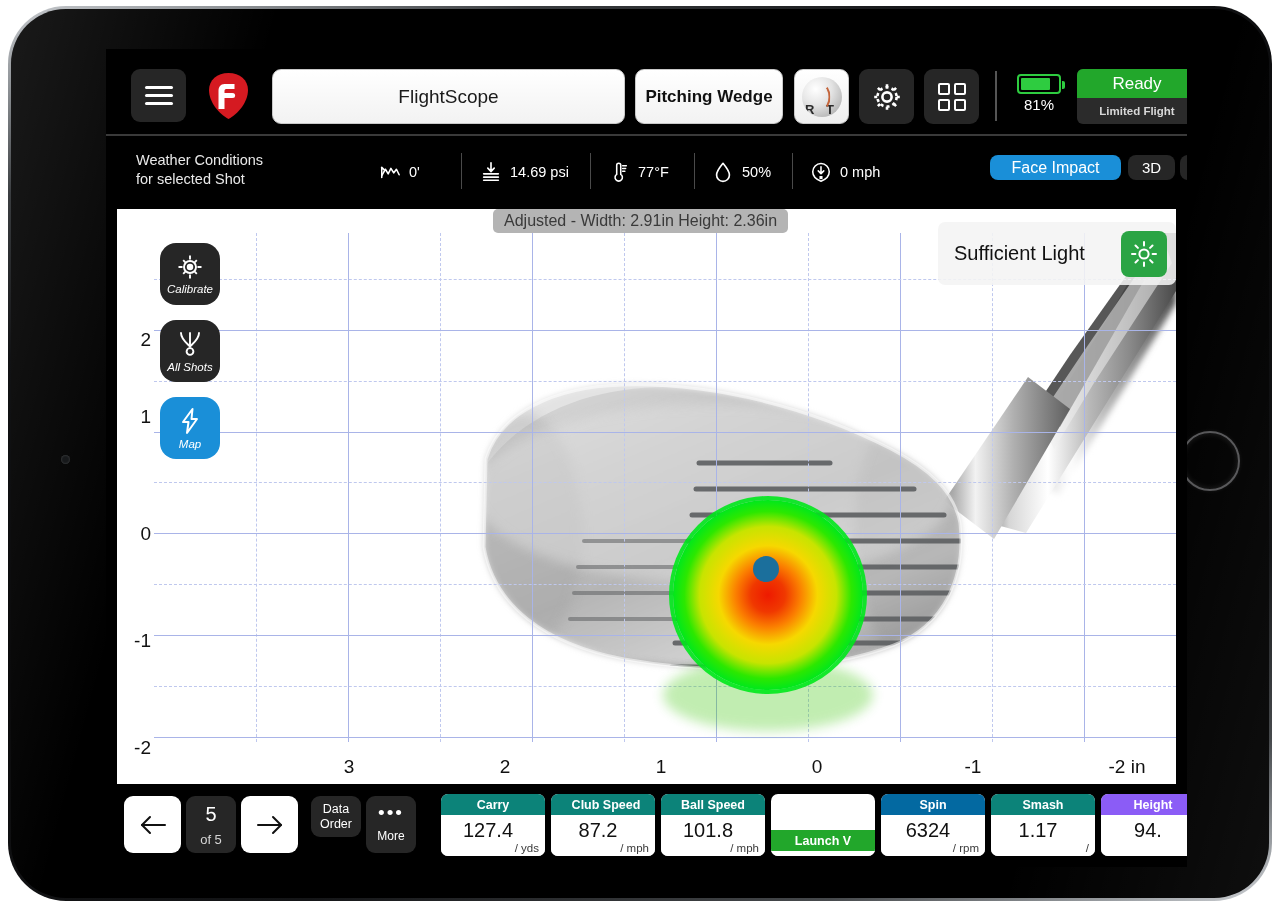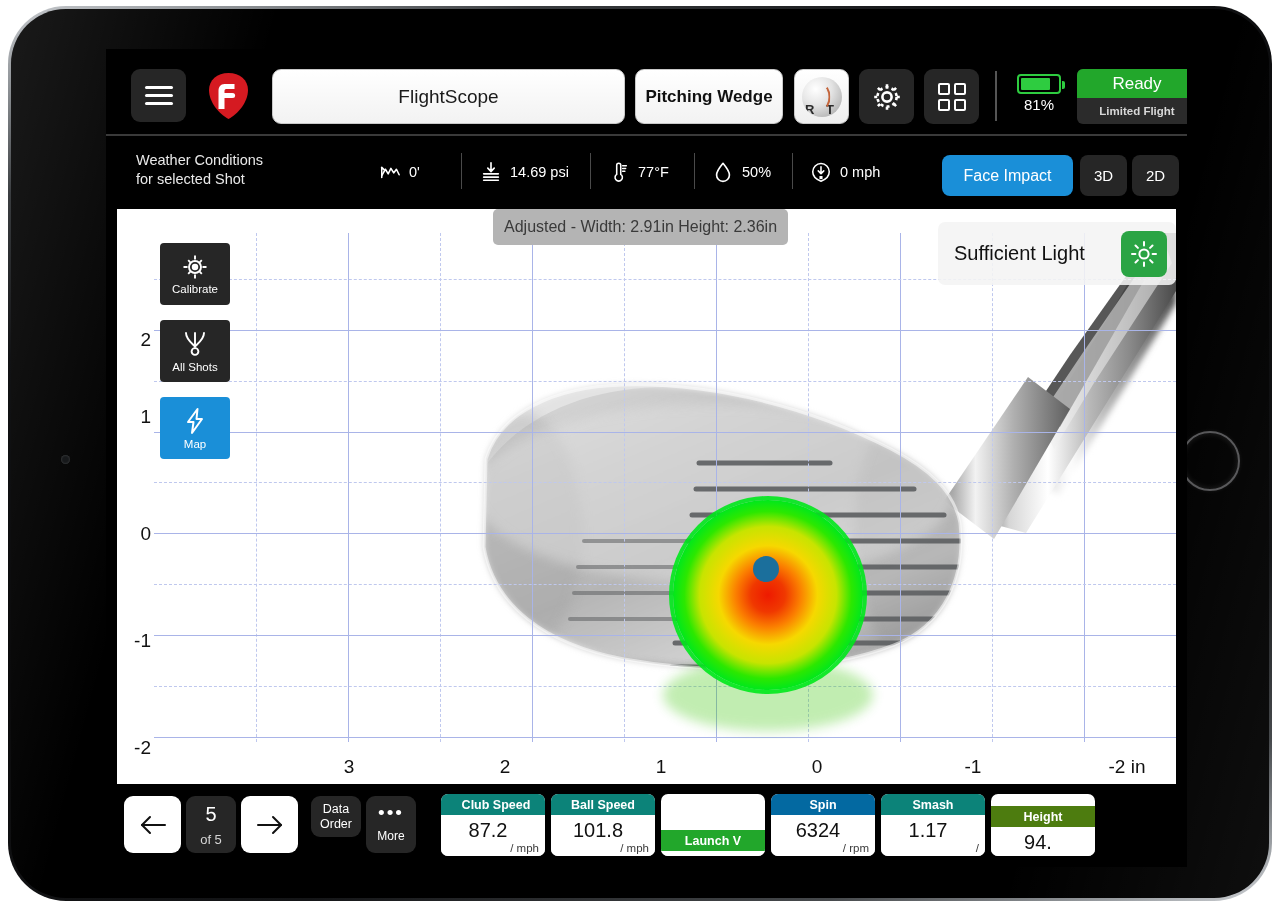--- a/index.html
+++ b/index.html
@@ -123,55 +123,55 @@
   #status-sub { height:26px; color:#d8d8d8; font-size:11.5px; font-weight:700;
                 display:flex;align-items:center;justify-content:center; }
 
   
   #weatherbar { position:absolute; left:0; top:89px; width:100%; height:69px; background:#000; color:#fff; }
   #weather-label { position:absolute; left:30px; top:13px; font-size:14.5px; line-height:19px; color:#e9e9e9; }
   .wx-item { position:absolute; top:22px; display:flex; align-items:center; gap:8px; font-size:14.5px; color:#fff; }
   .wx-sep { position:absolute; top:15px; width:1px; height:36px; background:#4a4a4a; }
   .wx-ico { width:22px; height:24px; display:block; }
 
-  .view-btn { position:absolute; top:17px; height:41px; border-radius:8px; background:#262626; color:#fff;
-              display:flex;align-items:center;justify-content:center; font-size:15px; }
+  .view-btn { position:absolute; top:17px; height:25px; border-radius:8px; background:#262626; color:#fff;
+              display:flex;align-items:center;justify-content:center; font-size:15px;margin-left:48px; }
   #btn-face { left:836px; width:131px; background:#1a8fd8; font-size:16px; }
   #btn-3d { left:974px; width:47px; }
   #btn-2d { left:1026px; width:47px; }
 
   
   #chart { position:absolute; left:11px; top:160px; width:1059px; height:575px; background:#fff; overflow:hidden; }
   #plot { position:absolute; left:37px; top:24px; right:0px; bottom:42px; overflow:hidden; }
 
   .grid-line { position:absolute; background: transparent; }
   .gl-v { width:0; border-left:1px solid #a9b4e8; top:0; bottom:0; }
   .gl-h { height:0; border-top:1px solid #a9b4e8; left:0; right:0; }
   .gl-v.dash { border-left:1px dashed #bfc8ee; }
   .gl-h.dash { border-top:1px dashed #bfc8ee; }
 
   .ytick { position:absolute; left:4px; font-size:19px; color:#111; transform:translateY(-50%); width:30px; text-align:right;}
   .xtick { position:absolute; bottom:6px; font-size:19px; color:#111; transform:translateX(-50%); white-space:nowrap;}
 
   #adjusted-badge {
-    position:absolute; left:376px; top:0px; height:36px; padding:0 11px;
+    position:absolute; left:376px; top:0px; height:24px; padding:0 11px;
     background:#b4b4b4; border-radius:5px; color:#3a3a3a; font-size:16px;
     display:flex;align-items:center;
   }
   #light-badge {
     position:absolute; right:0px; top:13px; width:238px; height:63px;
     background:rgba(244,244,244,.88); border-radius:7px;
     display:flex; align-items:center; justify-content:space-between; padding:0 9px 0 16px;
   }
   #light-text { font-size:20px; color:#111; }
   #light-icon-box { width:46px;height:46px;border-radius:8px;background:#2aa444; display:flex;align-items:center;justify-content:center;}
 
   
-  .tool-btn { position:absolute; left:43px; width:70px; height:62px; border-radius:4px; background:#262626;
-              color:#fff; display:flex; flex-direction:column; align-items:center; justify-content:center; gap:3px; }
+  .tool-btn { position:absolute; left:43px; width:60px; height:62px; border-radius:16px; background:#262626;
+              color:#fff; display:flex; flex-direction:column; align-items:center; justify-content:center; gap:3px;font-style:italic; }
   .tool-btn span.lbl { font-size:11.5px; }
   #tool-calibrate { top:34px; }
   #tool-allshots { top:111px; }
   #tool-map { top:188px; background:#1a8fd8; }
 
   
   #club-img { position:absolute; left:0; top:0; width:100%; height:100%; }
 
   
   #bottombar { position:absolute; left:0; bottom:0; width:100%; height:83px; background:#000; }
@@ -570,20 +570,27 @@
           <span>Order</span>
         </div>
 
         <div class="bb-btn bb-dark" id="bb-more">
           <span class="dots">•••</span>
           <span class="small">More</span>
         </div>
 
         <div id="metrics">
             <div class="metric">
+              <div class="m-head" style="background: rgb(12, 131, 121);">Carry</div>
+              <div class="m-body">
+                <div class="m-val">127.4</div>
+                <div class="m-unit">/ yds</div>
+              </div>
+            </div>
+            <div class="metric">
               <div class="m-head" style="background: rgb(12, 131, 121); padding-left: 6px;">Club Speed</div>
               <div class="m-body">
                 <div class="m-val">87.2</div>
                 <div class="m-unit">/ mph</div>
               </div>
             </div>
             <div class="metric">
               <div class="m-head" style="background: rgb(12, 131, 121);">Ball Speed</div>
               <div class="m-body">
                 <div class="m-val">101.8</div>
@@ -605,21 +612,21 @@
               </div>
             </div>
             <div class="metric">
               <div class="m-head" style="background: rgb(12, 131, 121);">Smash</div>
               <div class="m-body">
                 <div class="m-val">1.17</div>
                 <div class="m-unit">/</div>
               </div>
             </div>
             <div class="metric">
-              <div class="m-head" style="background: #4d7c0f; margin-top: 12px;">Height</div>
+              <div class="m-head" style="background: #8b5cf6;">Height</div>
               <div class="m-body">
                 <div class="m-val">94.</div>
                 <div class="m-unit"></div>
               </div>
             </div>
           </div>
       </div>
 
     </div>
   </div>

